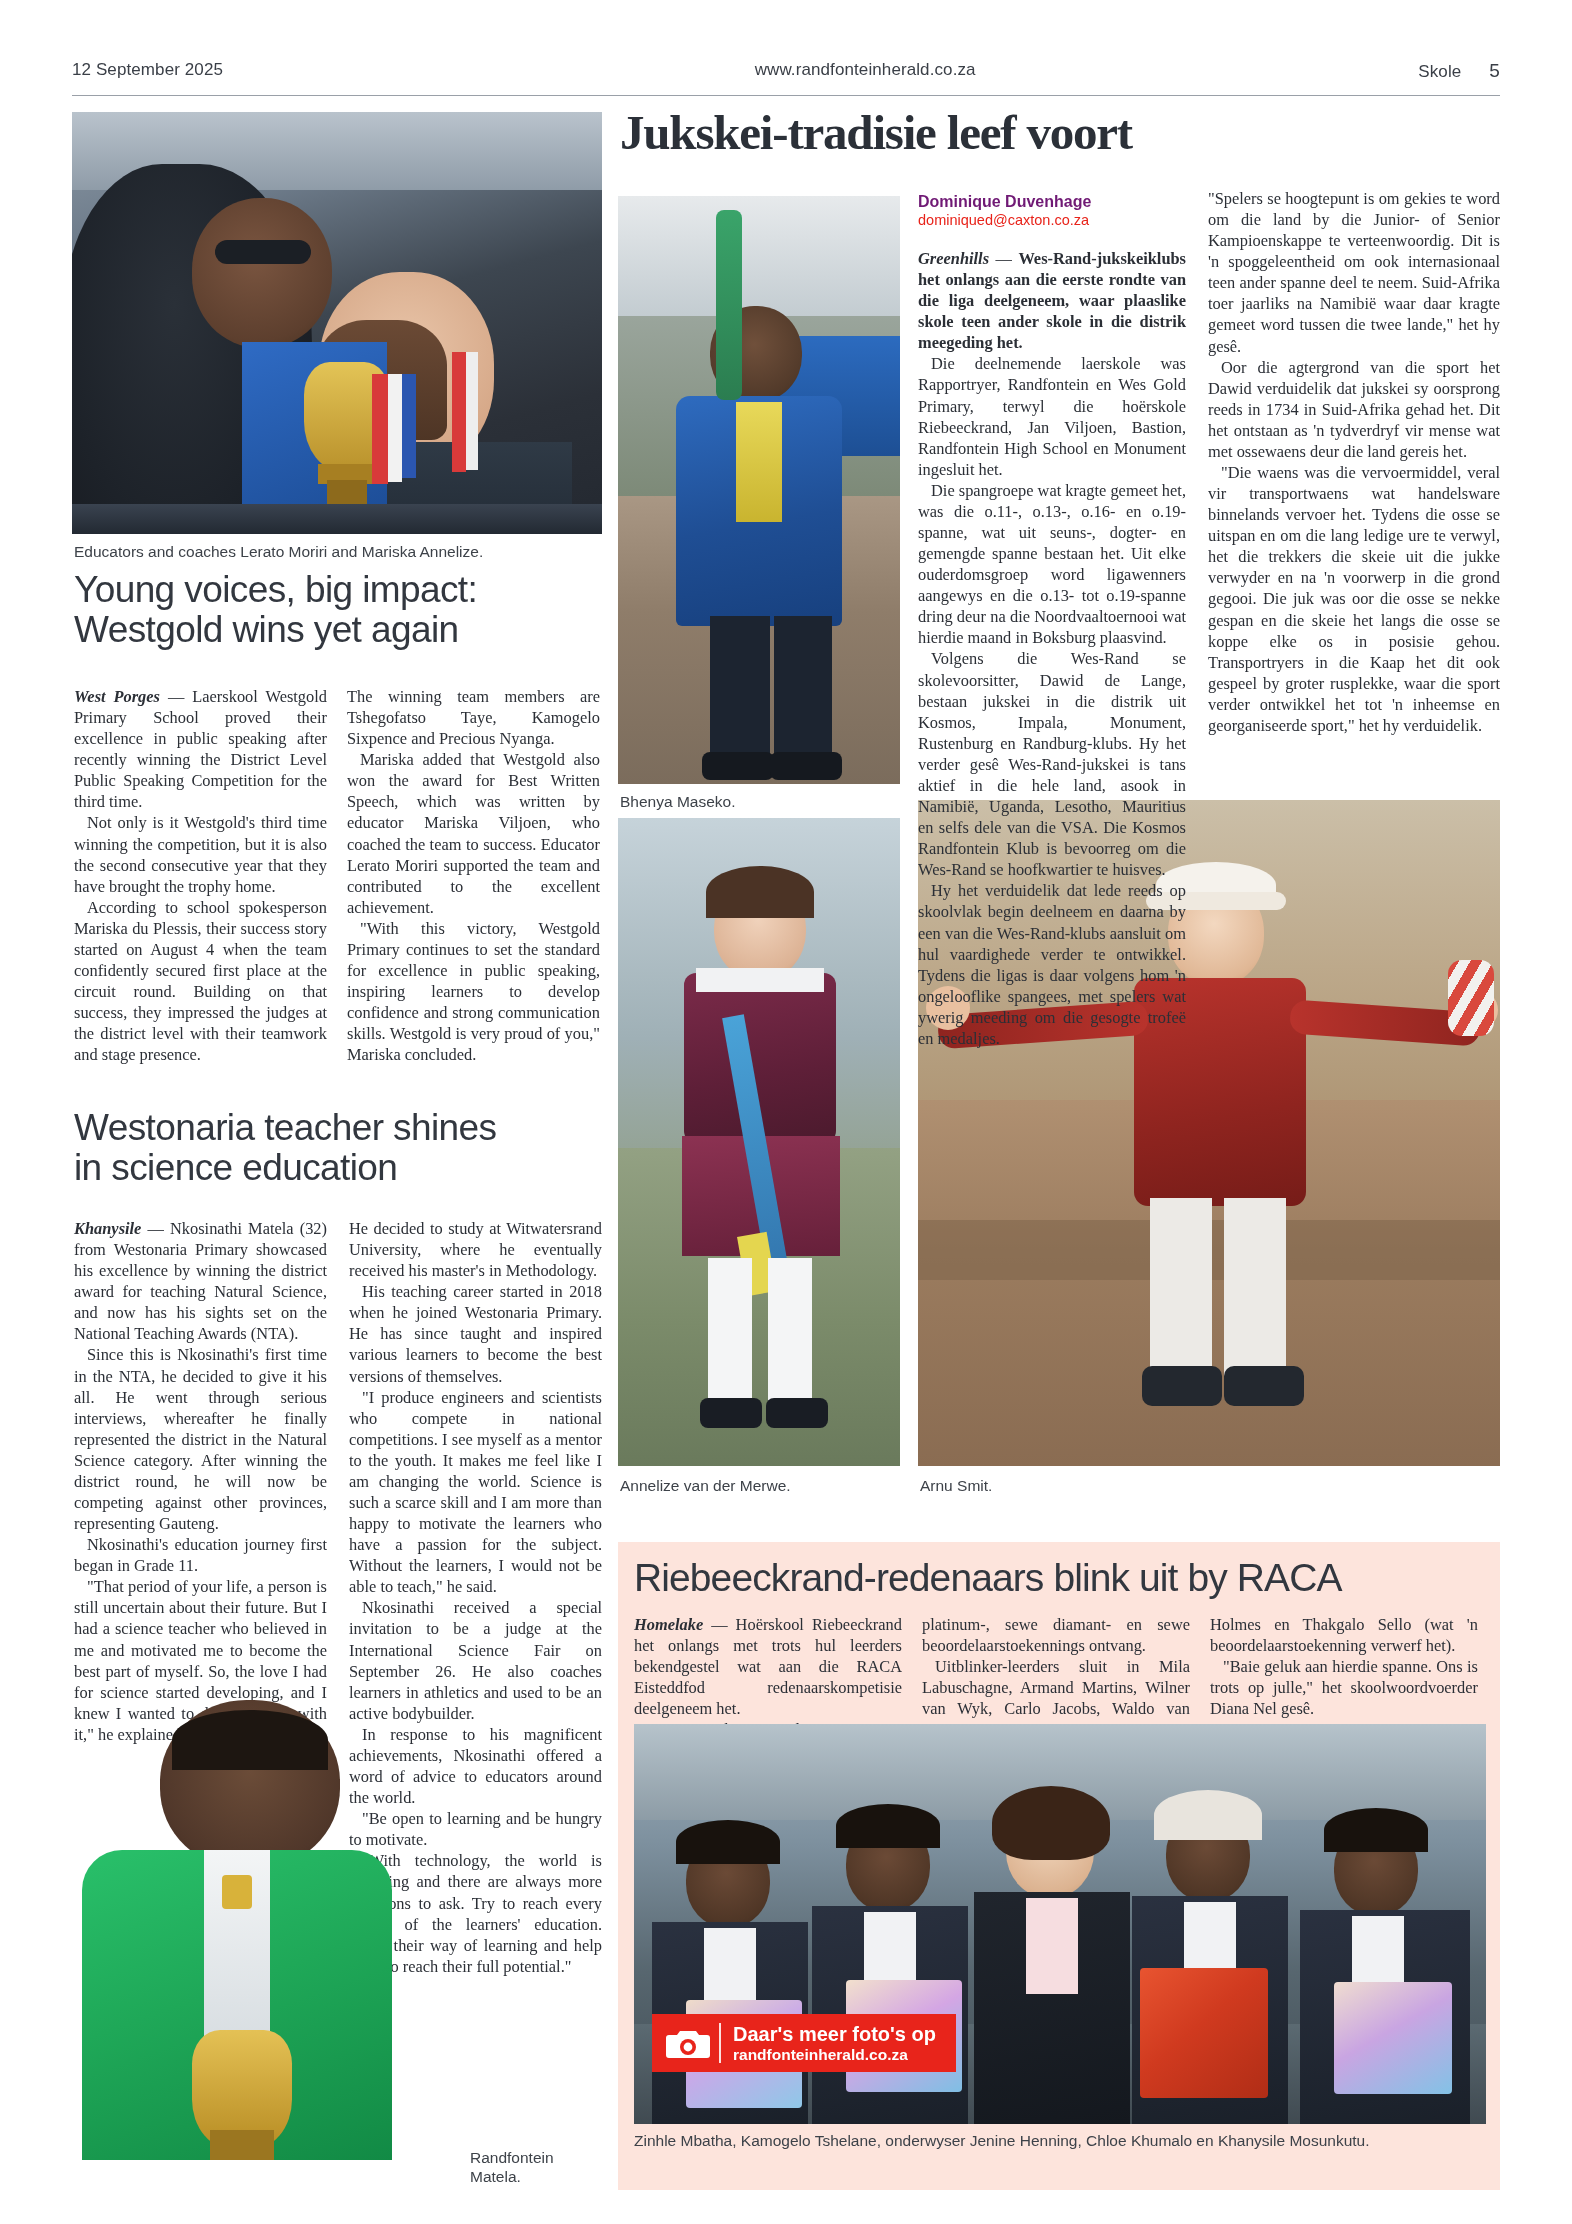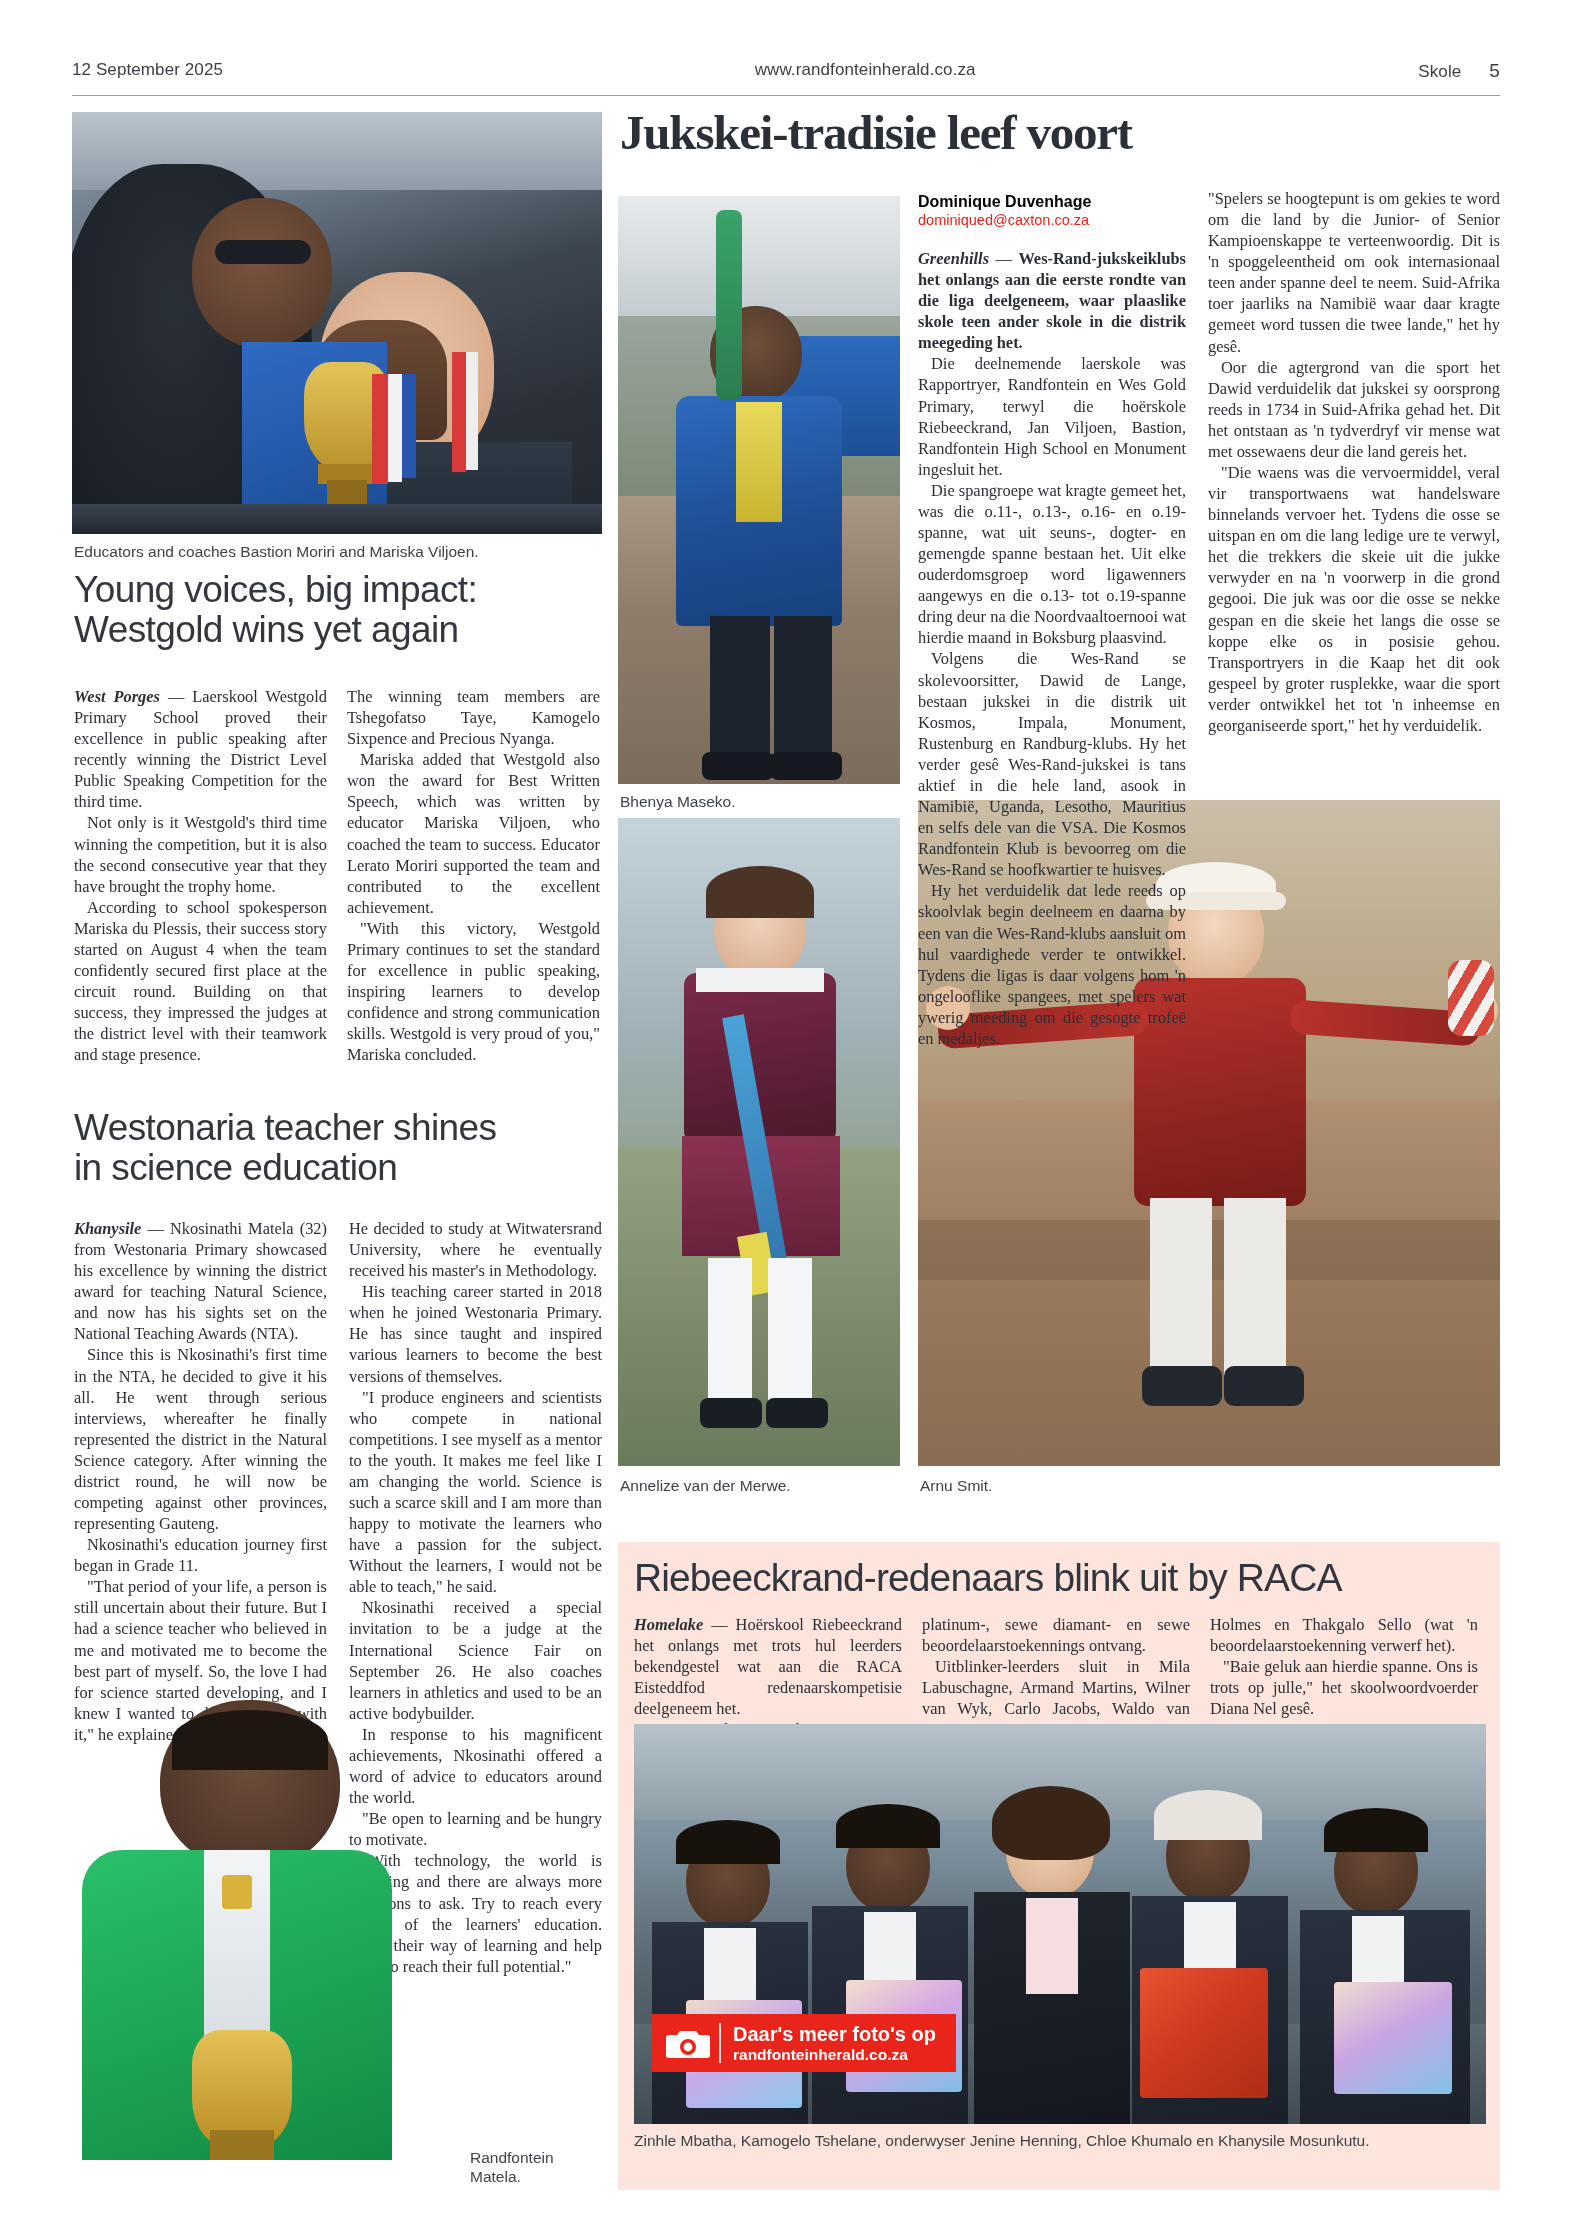--- a/index.html
+++ b/index.html
@@ -68,21 +68,21 @@
     -webkit-hyphens:auto;
   }
   .body-txt p { margin:0; text-indent:13px; }
   .body-txt p.first { text-indent:0; }
   .body-txt .lead { font-weight:700; font-style:italic; }
   .body-txt .bold { font-weight:700; }
 
   
   .byline-name {
     font-family:"Liberation Sans", sans-serif;
-    font-weight:700; font-size:16px; color:#000000; line-height:1.2;
+    font-weight:700; font-size:16px; color:#701a75; line-height:1.2;
   }
   .byline-mail {
     font-family:"Liberation Sans", sans-serif;
     font-size:14.5px; color:#e8231a; line-height:1.25;
   }
 
   
   .raca-box {
     position:absolute; left:618px; top:1542px; width:882px; height:648px;
     background:#fde4dc;
@@ -151,21 +151,21 @@
     <div style="position:absolute; left:232px; top:250px; width:86px; height:110px; background:linear-gradient(180deg,#e3c457,#b9912b); border-radius:30% 30% 46% 46%;"></div>
     <div style="position:absolute; left:246px; top:352px; width:58px; height:20px; background:#a77f22;"></div>
     <div style="position:absolute; left:255px; top:368px; width:40px; height:26px; background:#8d6a1c;"></div>
     <div style="position:absolute; left:300px; top:262px; width:16px; height:110px; background:#d83a3a;"></div>
     <div style="position:absolute; left:316px; top:262px; width:14px; height:108px; background:#f2f2f2;"></div>
     <div style="position:absolute; left:330px; top:262px; width:14px; height:104px; background:#2b56b0;"></div>
     <div style="position:absolute; left:380px; top:240px; width:14px; height:120px; background:#d83a3a;"></div>
     <div style="position:absolute; left:394px; top:240px; width:12px; height:118px; background:#eee;"></div>
     <div style="position:absolute; left:0; top:392px; width:530px; height:30px; background:linear-gradient(180deg,#3a4350,#222932);"></div>
   </div>
-  <div class="cap-left" style="position:absolute; left:74px; top:543px; width:530px;">Educators and coaches Bastion Moriri and Mariska Viljoen.</div>
+  <div class="cap-left" style="position:absolute; left:74px; top:543px; width:530px;">Educators and coaches Lerato Moriri and Mariska Annelize.</div>
 
   <div class="hl" style="position:absolute; left:74px; top:570px; width:530px; font-size:37px;">
     <div>Young voices, big impact:</div>
     <div>Westgold wins yet again</div>
   </div>
 
   <div style="position:absolute; left:74px; top:686px; width:528px; display:flex; gap:20px;">
     <div class="body-txt" style="width:253px;">
       <p class="first"><span class="lead">West Porges</span><span> — </span><span>Laerskool Westgold Primary School proved their excellence in public speaking after recently winning the District Level Public Speaking Competition for the third time.</span></p>
     <p>Not only is it Westgold's third time winning the competition, but it is also the second consecutive year that they have brought the trophy home.</p>

